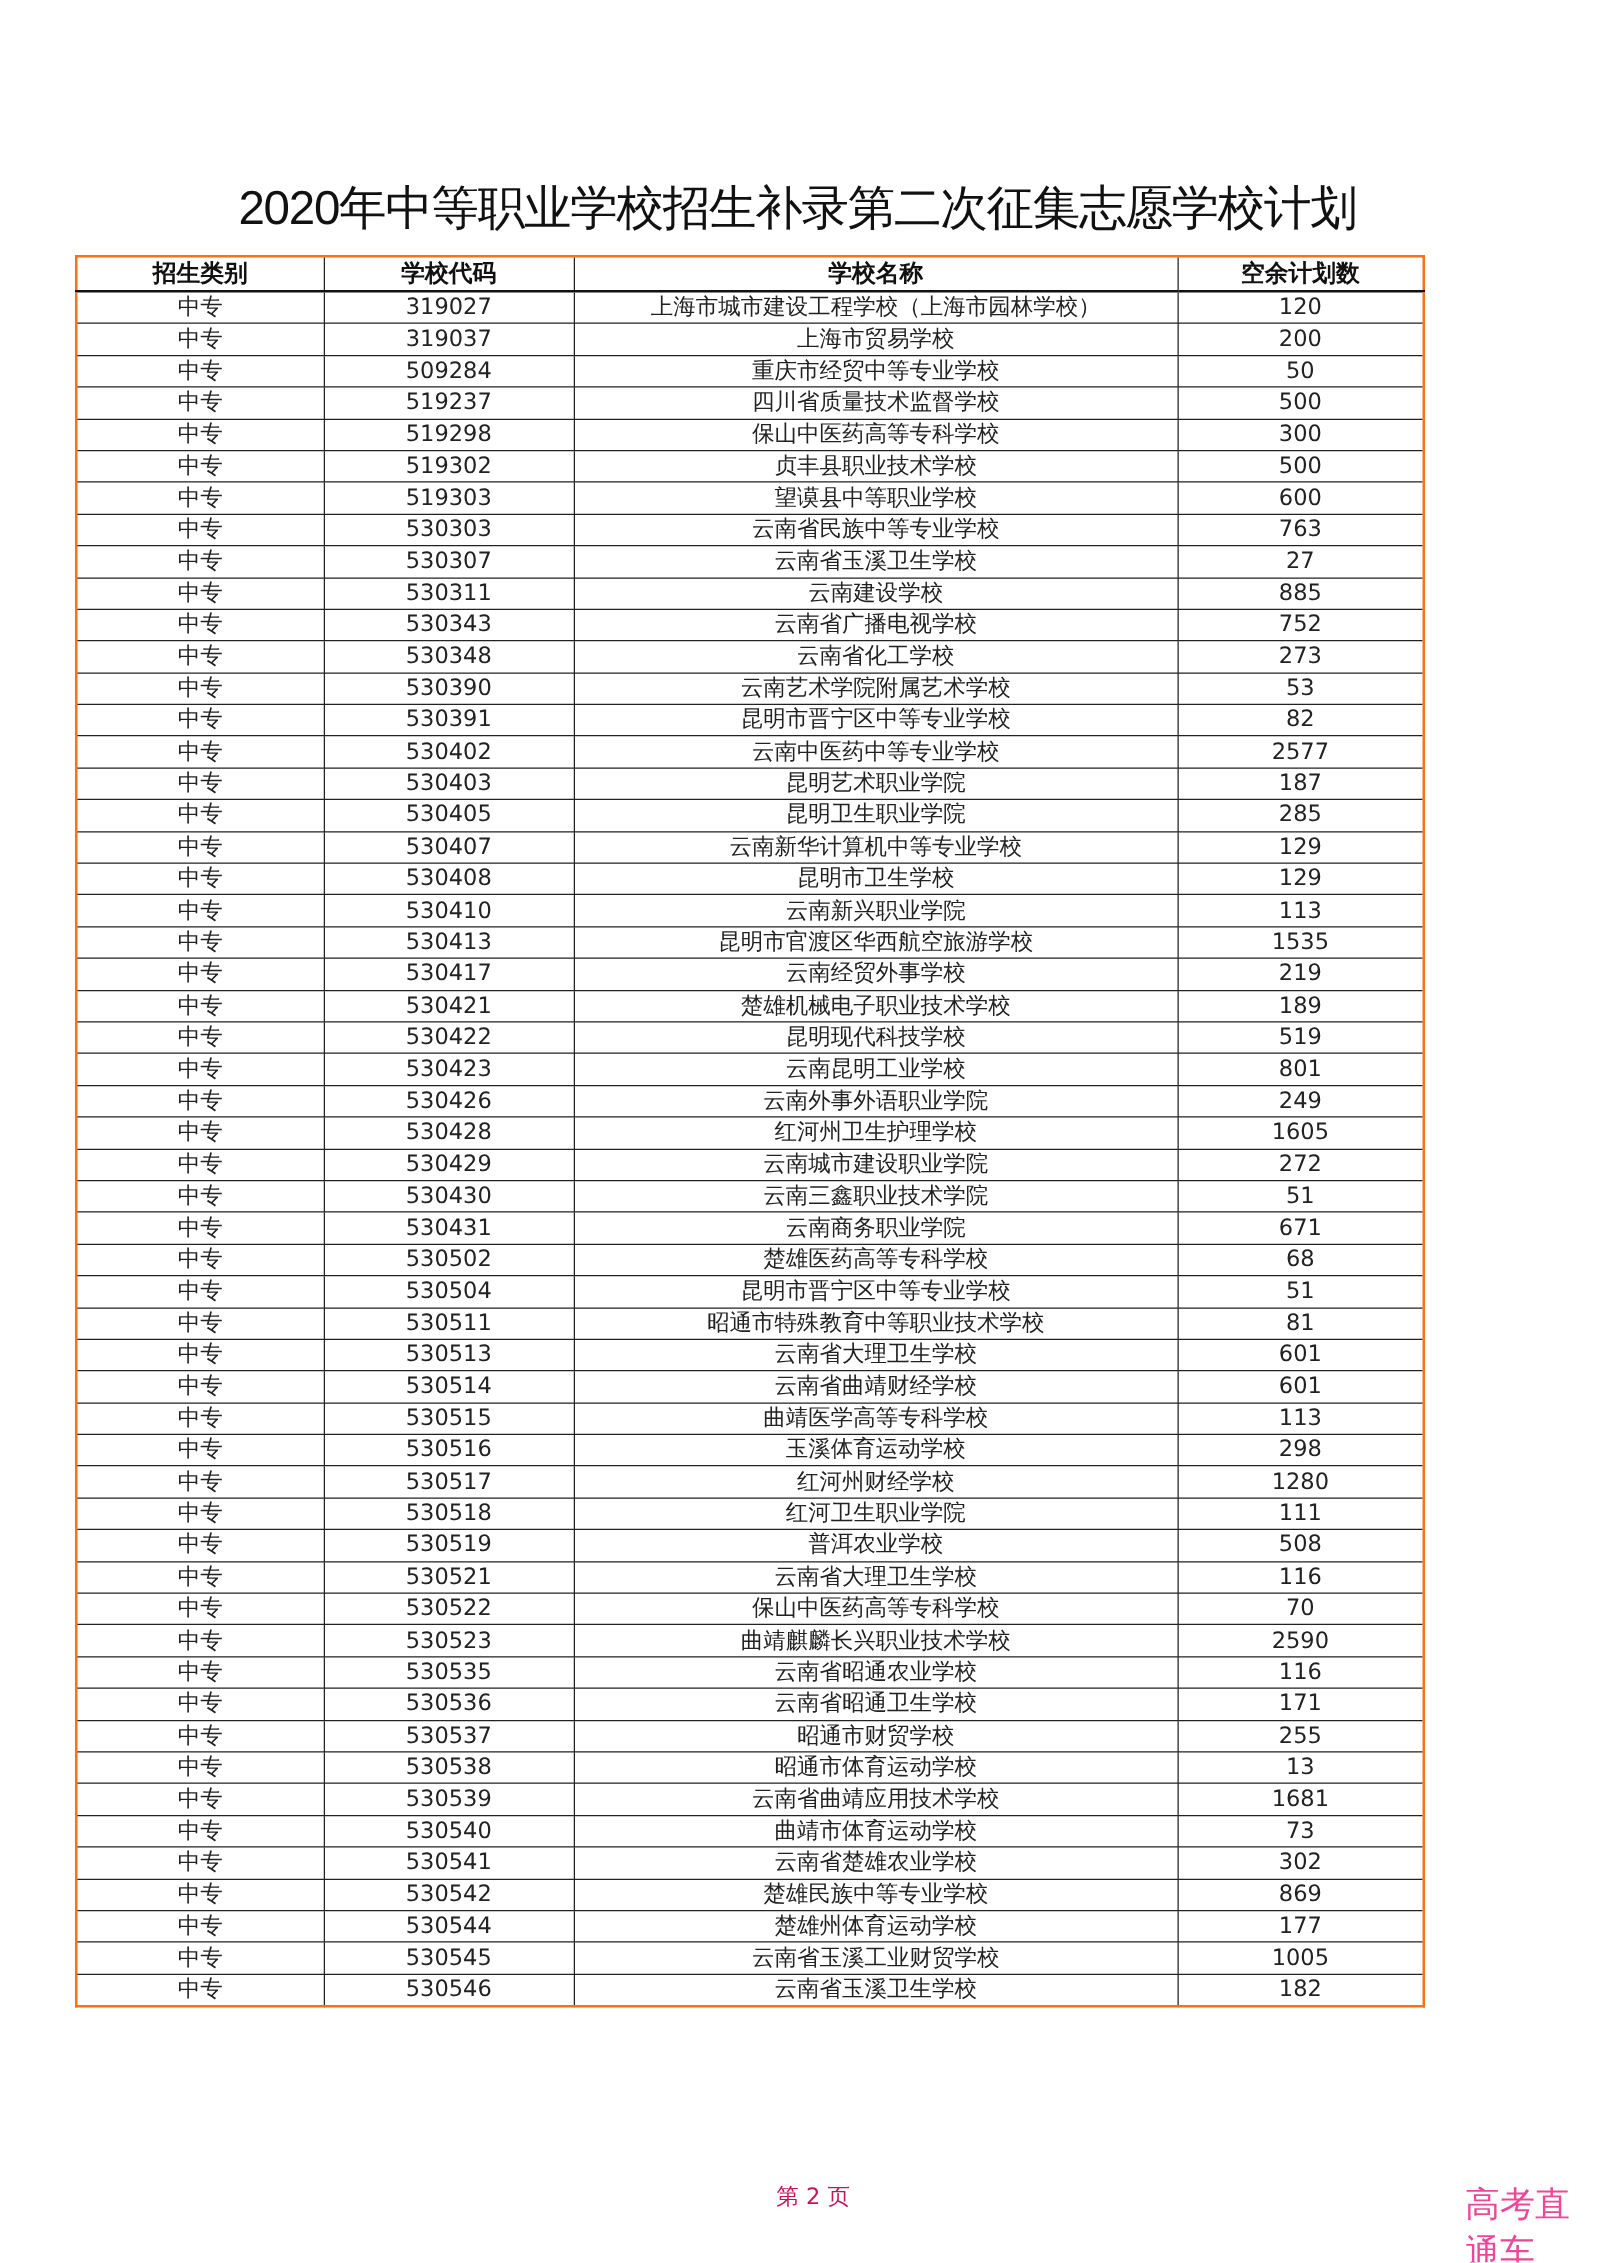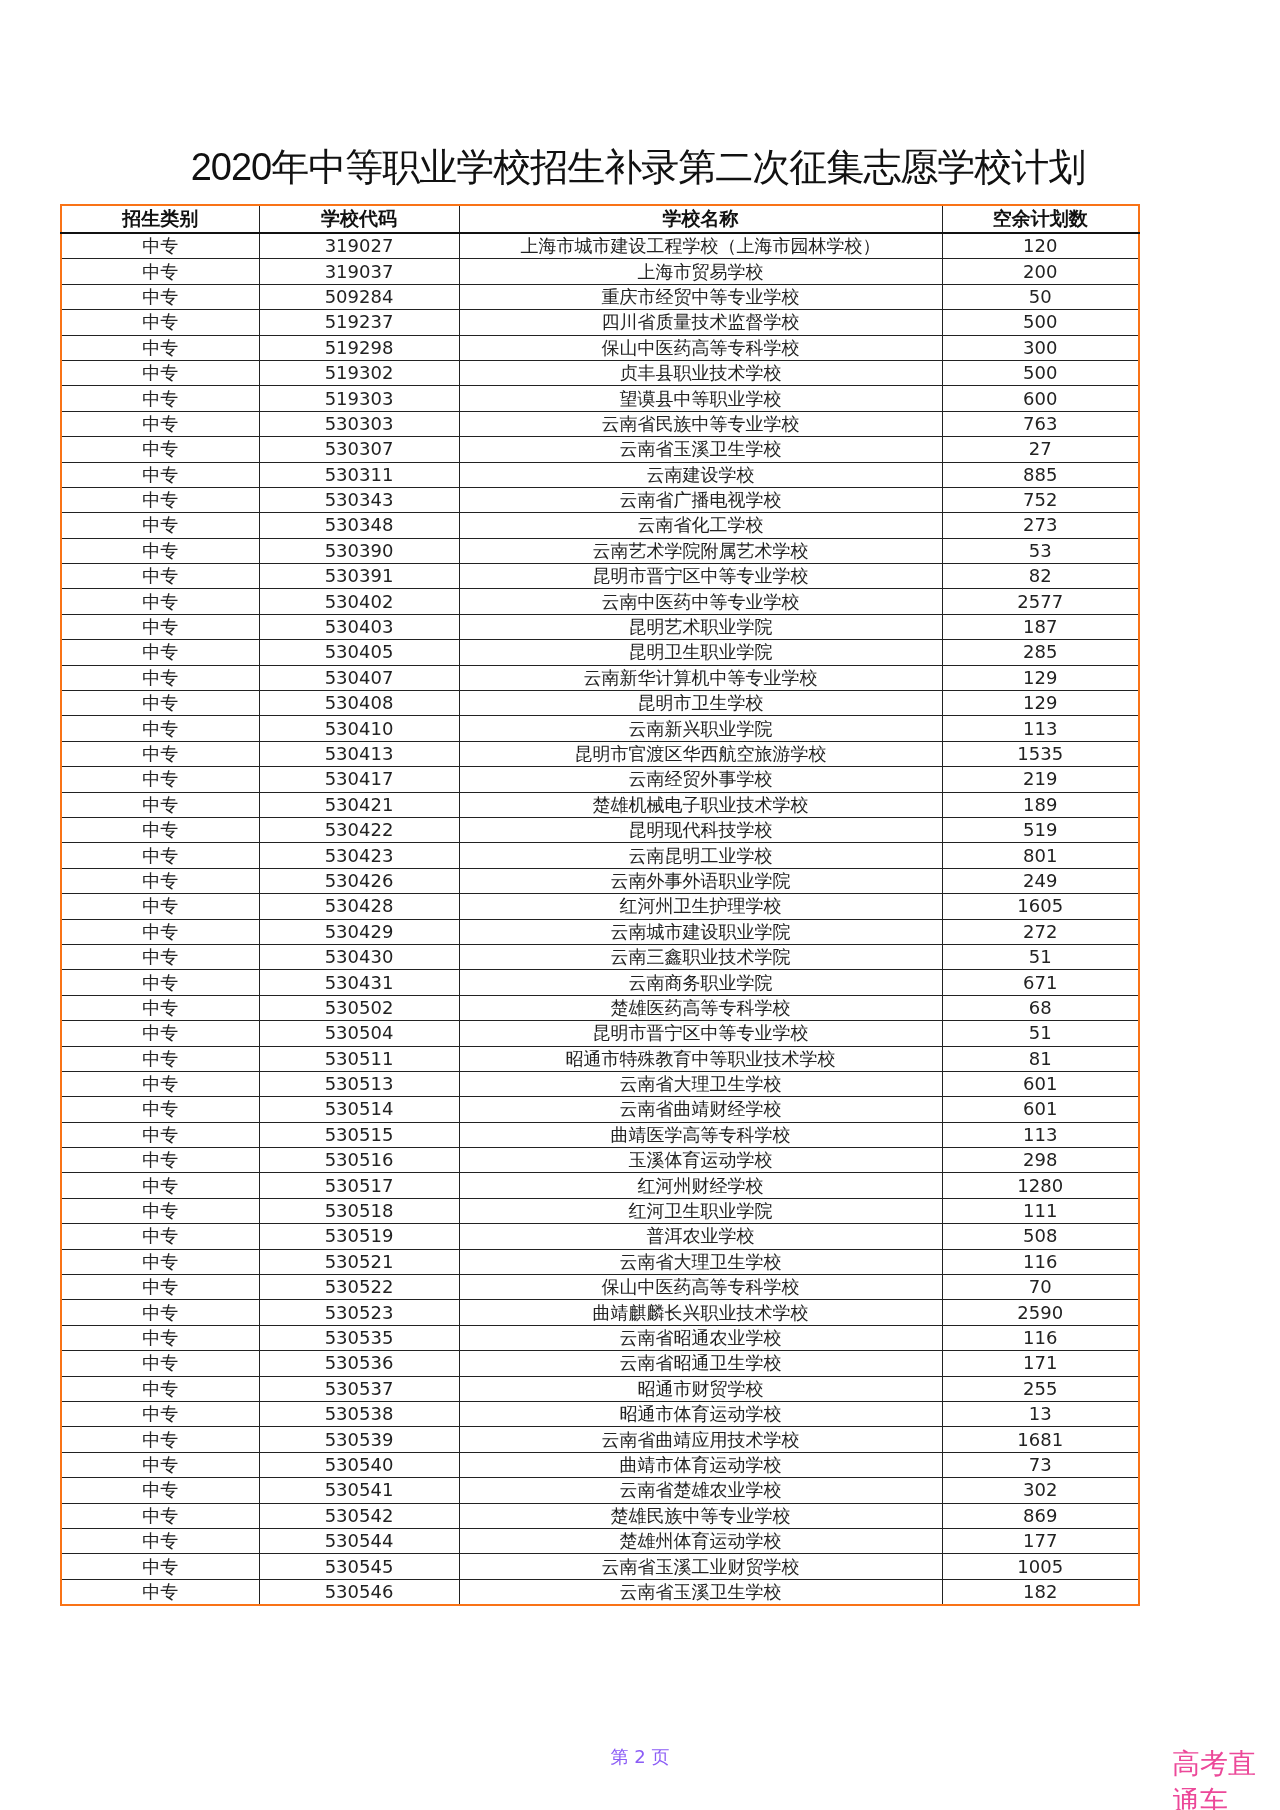--- a/index.html
+++ b/index.html
@@ -62,22 +62,22 @@
     .col-type { width: 198px; }
     .col-code { width: 200px; }
     .col-name { width: 483px; }
     .col-count { width: 197px; }
     .page-num {
       position: absolute;
       top: 1745px;
       left: 600px;
       width: 80px;
       font-size: 18px;
-      color: #8b5cf6;
-      text-align: center;
+      color: #be185d;
+      text-align: right;
     }
     .watermark {
       position: absolute;
       top: 1745px;
       left: 1140px;
       font-size: 28px;
       color: #ec4899;
       margin-left: 32px;
     }
   </style>

